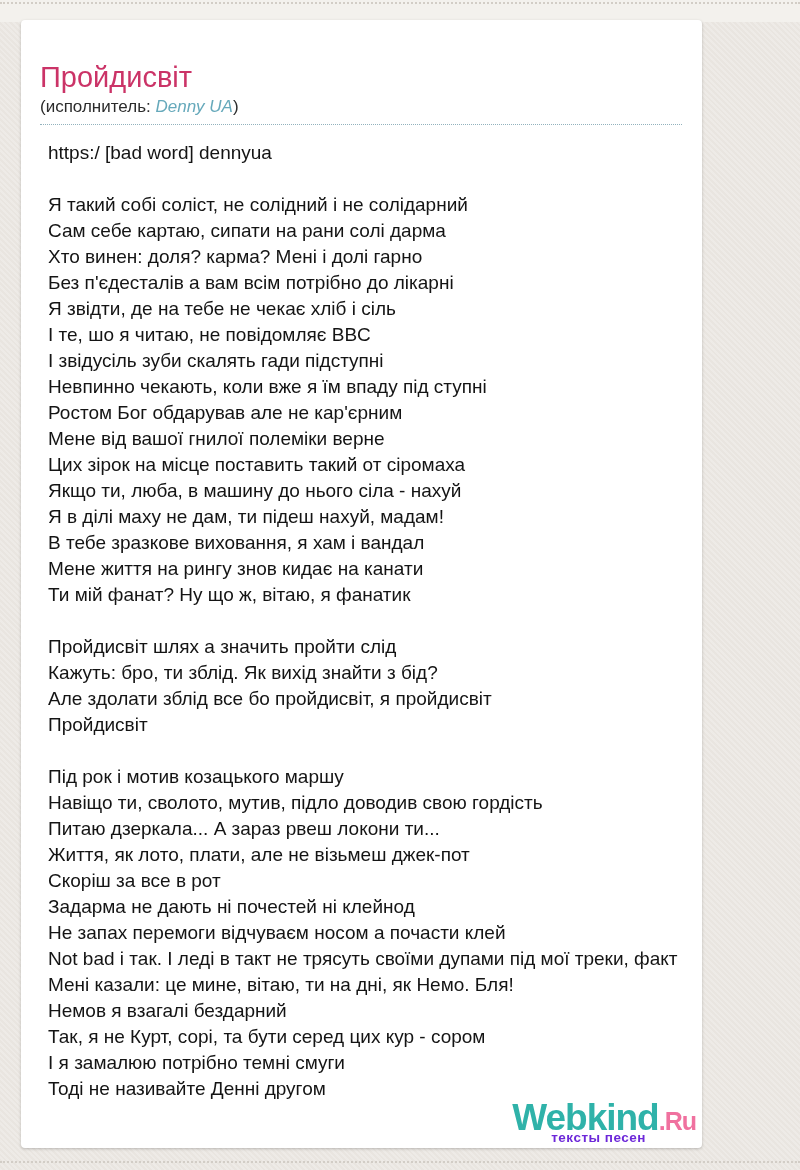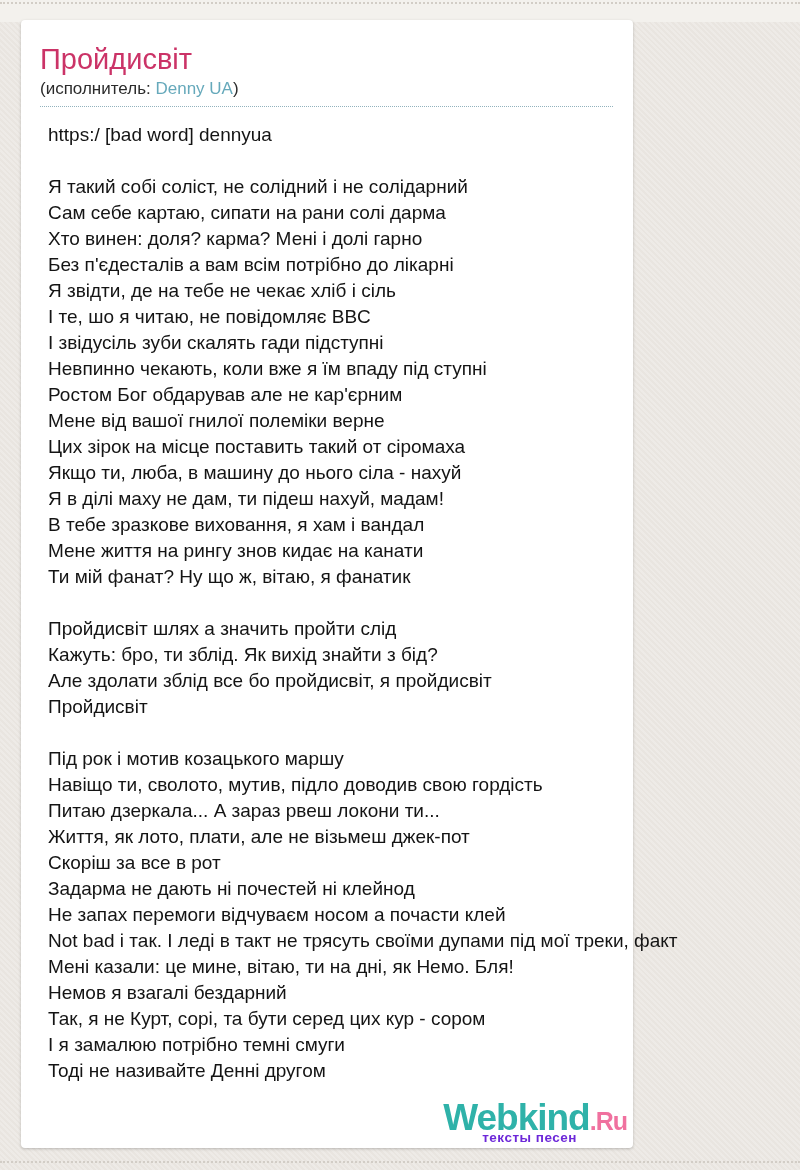--- a/index.html
+++ b/index.html
@@ -12,38 +12,38 @@
   }
   .top-strip {
     position: absolute; top: 0; left: 0; width: 100%; height: 22px;
     background: #f3f1ed;
   }
   .dotted-rule { position: absolute; left: 0; width: 100%; height: 0; border-top: 2px dotted #d2cdc6; }
   .dotted-rule.top { top: 2px; }
   .dotted-rule.bottom { top: 1161px; }
 
   .card {
-    position: absolute; left: 21px; top: 20px; width: 612px; height: 1128px;
+    position: absolute; left: 21px; top: 20px; width: 681px; height: 1128px;
     background: #ffffff;
     border-radius: 4px;
     box-shadow: 0 1px 3px rgba(0,0,0,.22);
-    padding: 24px 20px 0 19px;
+    padding: 42px 20px 0 19px;
   }
 
   h1.title {
     font-size: 29px; font-weight: 400; color: #cb3367;
     line-height: 30px; margin-bottom: 5px; letter-spacing: 0;
   }
   .artist-line {
     font-size: 17px; color: #2b2b2b; line-height: 20px;
     padding-bottom: 7px;
     border-bottom: 1px dotted #92b2bd;
   }
   .artist-line a {
-    color: #66a9bb; text-decoration: none; cursor: pointer;
+    color: #66a9bb; text-decoration: none; cursor: pointer; font-style: italic;
   }
 
   .lyrics {
     margin-top: 15px;
     font-size: 19px; line-height: 26px; color: #141414;
     white-space: nowrap;
   }
   .lyrics .paragraph { margin: 8px; }
   .lyrics .paragraph + .paragraph { margin-top: 26px; }
 

